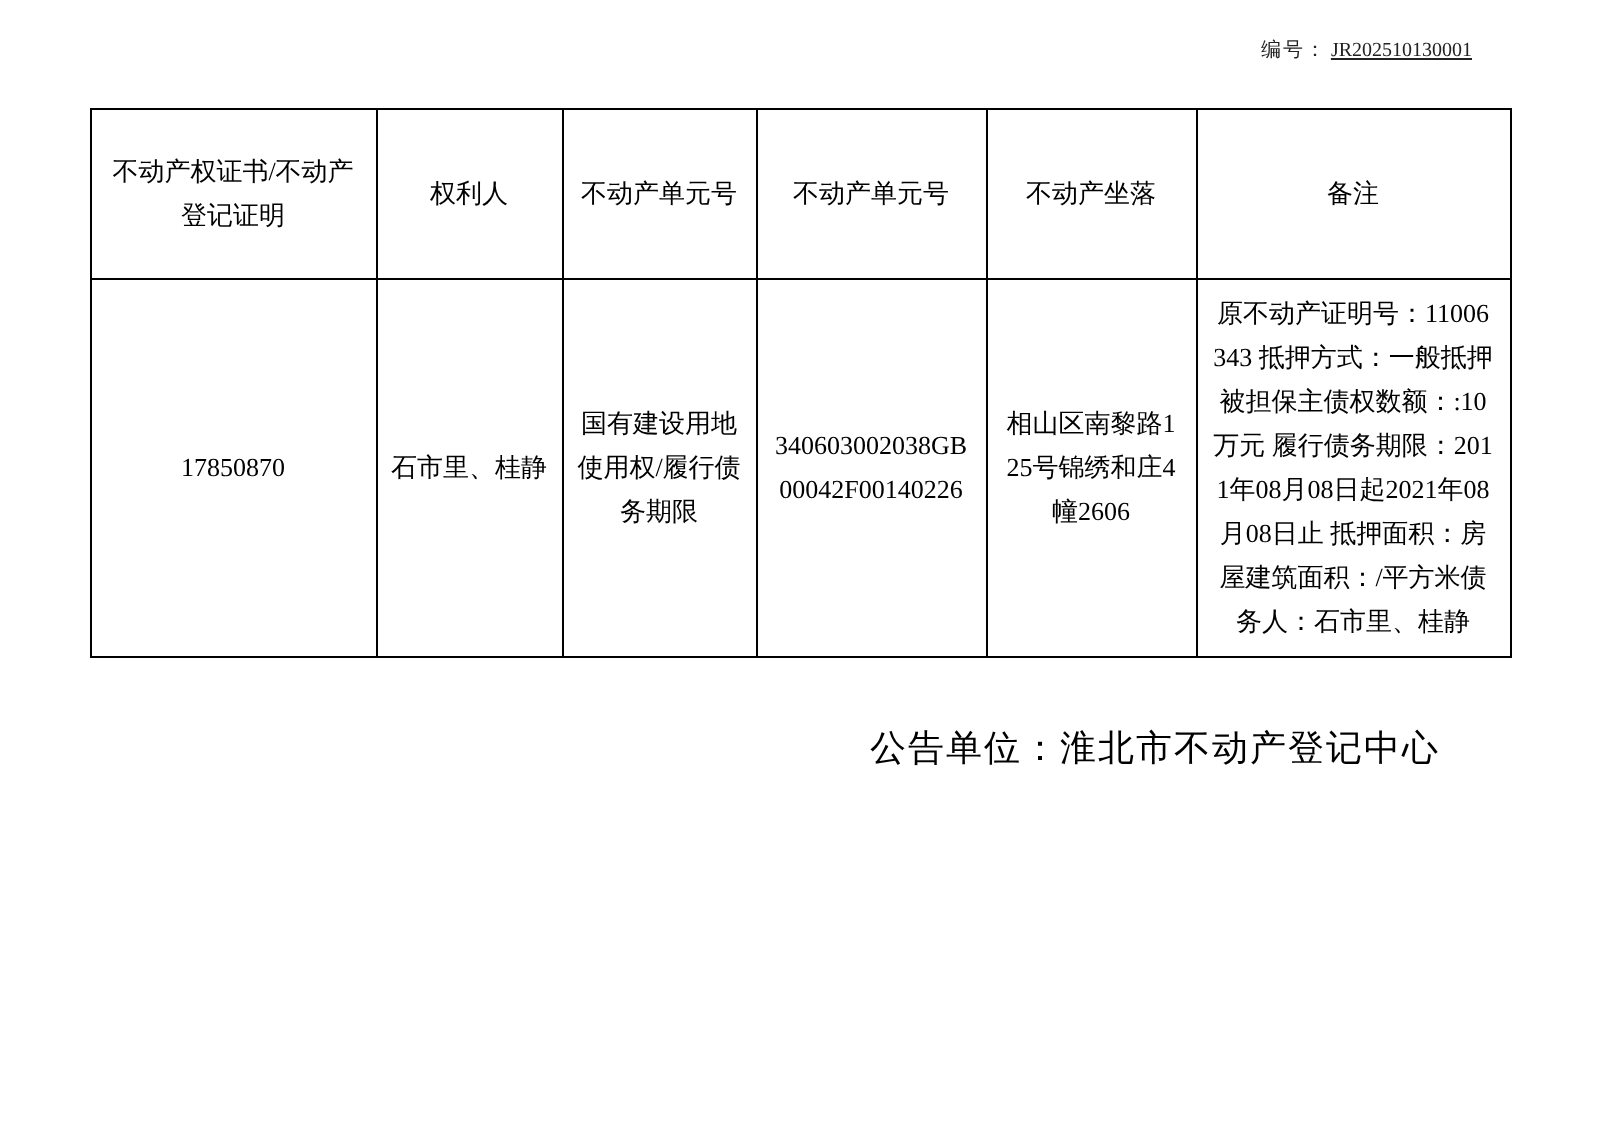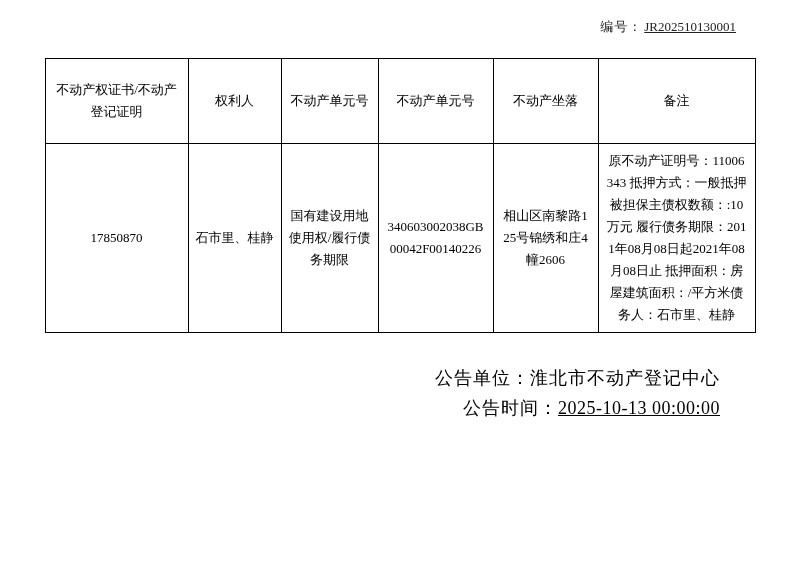--- a/index.html
+++ b/index.html
@@ -27,21 +27,21 @@
     font-weight: bold;
     letter-spacing: 1px;
     margin-top: 28px;
     margin-bottom: 0;
     font-family: "Liberation Sans", "DejaVu Sans", sans-serif;
   }
   .code-row {
     margin-top: 18px;
     text-align: right;
     padding-right: 36px;
-    font-size: 13px;
+    font-size: 10px;
     color: #222;
   }
   .code-label {
     letter-spacing: 1px;
   }
   .code-value {
     text-decoration: underline;
     margin-left: 2px;
     font-family: "Liberation Serif", serif;
   }
@@ -132,18 +132,15 @@
         <td>相山区南黎路125号锦绣和庄4幢2606</td>
         <td class="remark-cell">原不动产证明号：11006343  抵押方式：一般抵押 被担保主债权数额：:10万元 履行债务期限：2011年08月08日起2021年08月08日止 抵押面积：房屋建筑面积：/平方米债务人：石市里、桂静</td>
       </tr>
     </tbody>
   </table>
 
   <div class="footer">
     <div class="footer-line">
       <span>公告单位：</span><span>淮北市不动产登记中心</span>
     </div>
-    <div class="footer-line">
-      <span>公告时间：</span><span class="ftime-value">2025-10-13 00:00:00</span>
-    </div>
   </div>
 
 </div>
 
 </body></html>

